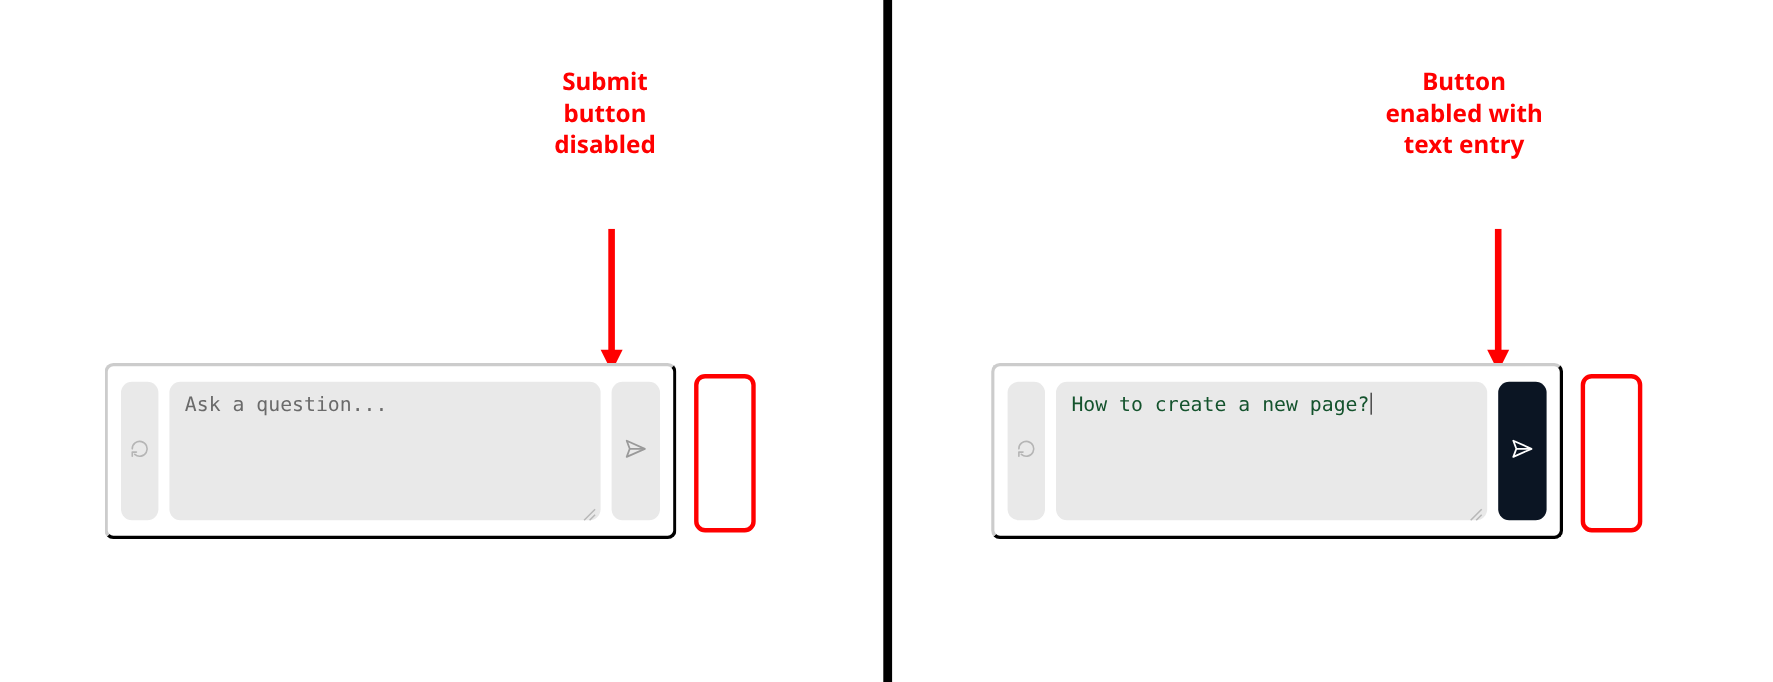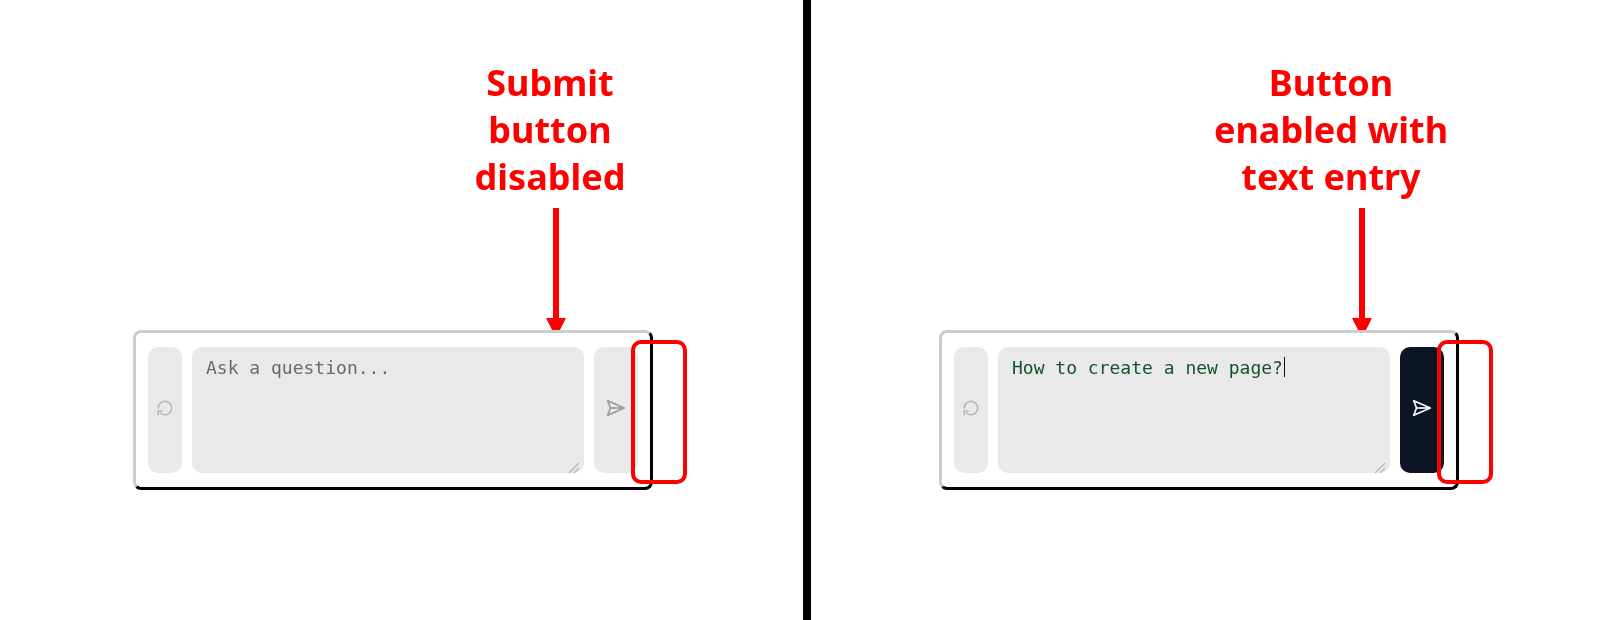--- a/index.html
+++ b/index.html
@@ -33,21 +33,21 @@
   .panel.left  { left: 0; }
   .panel.right { left: 806px; }
 
   .callout {
     position: absolute;
     top: 60px;
     width: 480px;
     text-align: center;
     color: #ff0000;
     font-weight: 700;
-    font-size: 36px;
+    font-size: 22px;
     line-height: 1.3;
   }
   .callout.left  { left: 310px; }
   .callout.right { left: 285px; }
 
   .arrow {
     position: absolute;
     color: #ff0000;
   }
   .arrow svg { display: block; }
@@ -61,21 +61,20 @@
     background: #fff;
     border: 3px solid #000;
     border-top-color: #ccc;
     border-left-color: #ccc;
     border-radius: 8px;
     box-sizing: border-box;
     padding: 14px 12px 14px 12px;
     display: flex;
     align-items: stretch;
     gap: 10px;
-    margin-left: 38px;
   }
 
   .refresh {
     width: 34px;
     border-radius: 10px;
     background: #e9e9e9;
     display: flex;
     align-items: center;
     justify-content: center;
     cursor: not-allowed;

